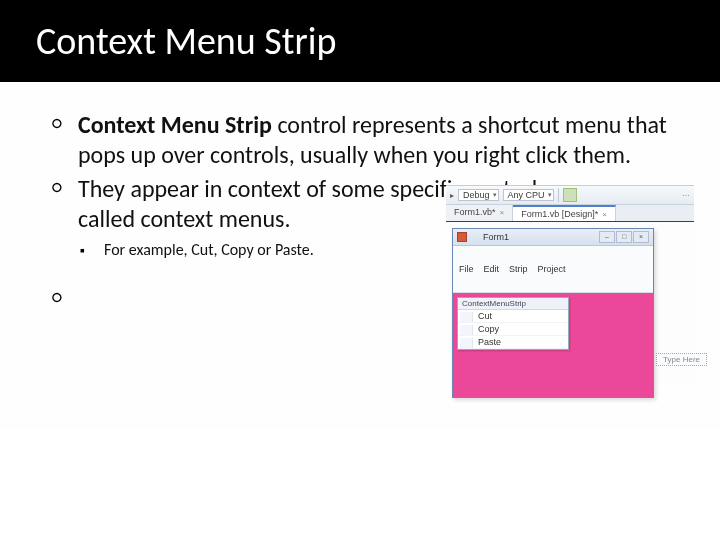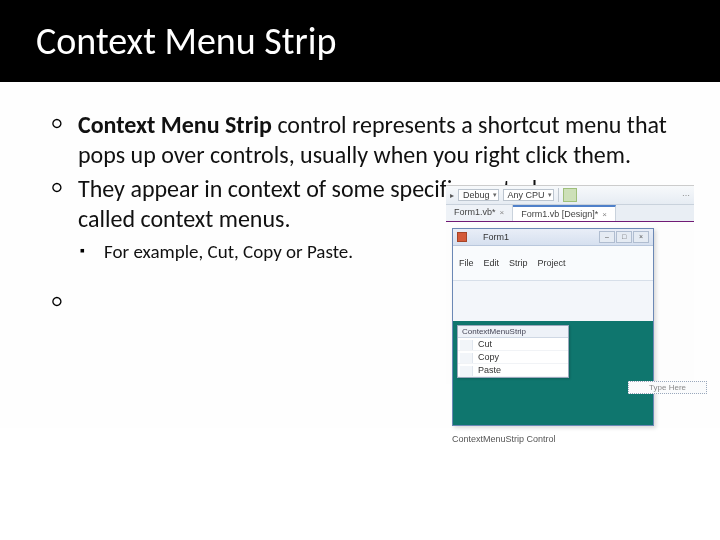--- a/index.html
+++ b/index.html
@@ -42,21 +42,21 @@
     top: 2px;
     font-size: 18px;
     color: #000;
   }
   .bullet-item.empty-bullet::before {
     content: "○";
   }
   .sub-bullet {
     position: relative;
     padding-left: 48px;
-    font-size: 19px;
+    font-size: 16px;
     margin: 6px 0 24px 0;
   }
   .sub-bullet::before {
     content: "▪";
     position: absolute;
     left: 24px;
     top: 2px;
     font-size: 14px;
     color: #000;
   }
@@ -130,27 +130,27 @@
     gap:16px;
     font-size:9px;
     color:#333;
   }
   .form-title .sq { width:8px; height:8px; background:#d45a3a; display:inline-block; border:1px solid #a64428;}
   .form-title .wbtns { margin-left:auto; display:flex; gap:1px;}
   .form-title .wbtn { width:14px; height:10px; background:#e5ebf3; border:1px solid #b0bdd0; font-size:7px; text-align:center; line-height:9px; color:#555;}
   .form-menu {
     display:flex;
     gap:10px;
-    padding:12px 6px;
+    padding:18px 6px;
     background:#f9fbfd;
     border-bottom:1px solid #d7dfe9;
     font-size:9px;
     color:#333;
   }
-  .form-body { padding:4px; position:relative; height:96px; background:#0f766e;margin-top:40px;}
+  .form-body { padding:4px; position:relative; height:96px; background:#ec4899;}
   .ctx-menu {
     border:1px solid #9aa8bc;
     background:#fff;
     width:110px;
     box-shadow:1px 1px 2px rgba(0,0,0,0.2);
   }
   .ctx-head {
     background:#eef2f8;
     border-bottom:1px solid #cfd8e4;
     padding:1px 4px;
@@ -172,21 +172,21 @@
     border-right:1px solid #e0e6ee;
   }
   .type-here {
     position:absolute;
     right:-54px;
     top:60px;
     border:1px dotted #9aa8bc;
     background:#fafbfc;
     color:#888;
     font-size:8px;
-    padding:1px 20px;
+    padding:1px 6px;
   }
   .caption-label {
     margin-top:8px;
     font-size:9px;
     color:#555;
   }
 </style>
 </head>
 <body>
 
@@ -241,17 +241,16 @@
         <div class="form-body">
           <div class="ctx-menu">
             <div class="ctx-head">ContextMenuStrip</div>
             <div class="ctx-item">Cut</div>
             <div class="ctx-item">Copy</div>
             <div class="ctx-item">Paste</div>
           </div>
           <div class="type-here">Type Here</div>
         </div>
       </div>
-      <div class="caption-label">ContextMenuStrip Control</div>
     </div>
   </div>
 
 </div>
 
 </body></html>

